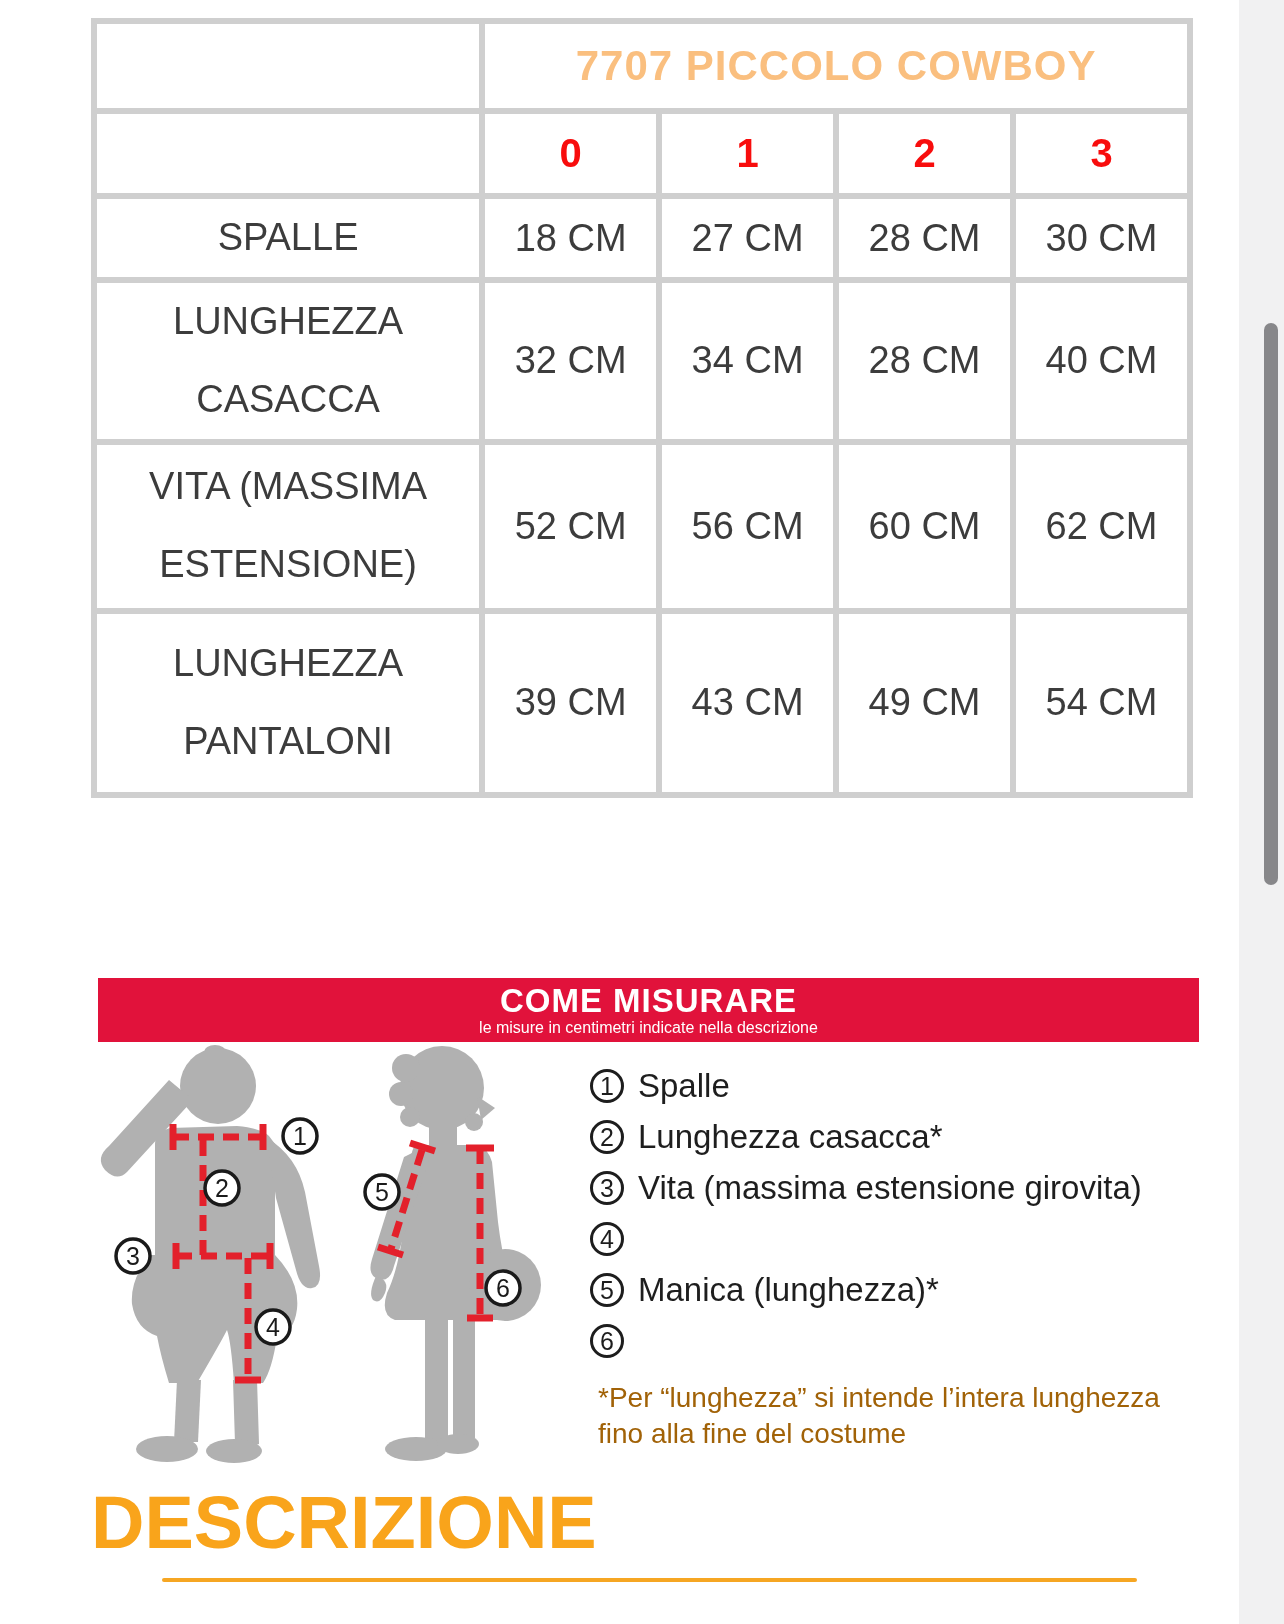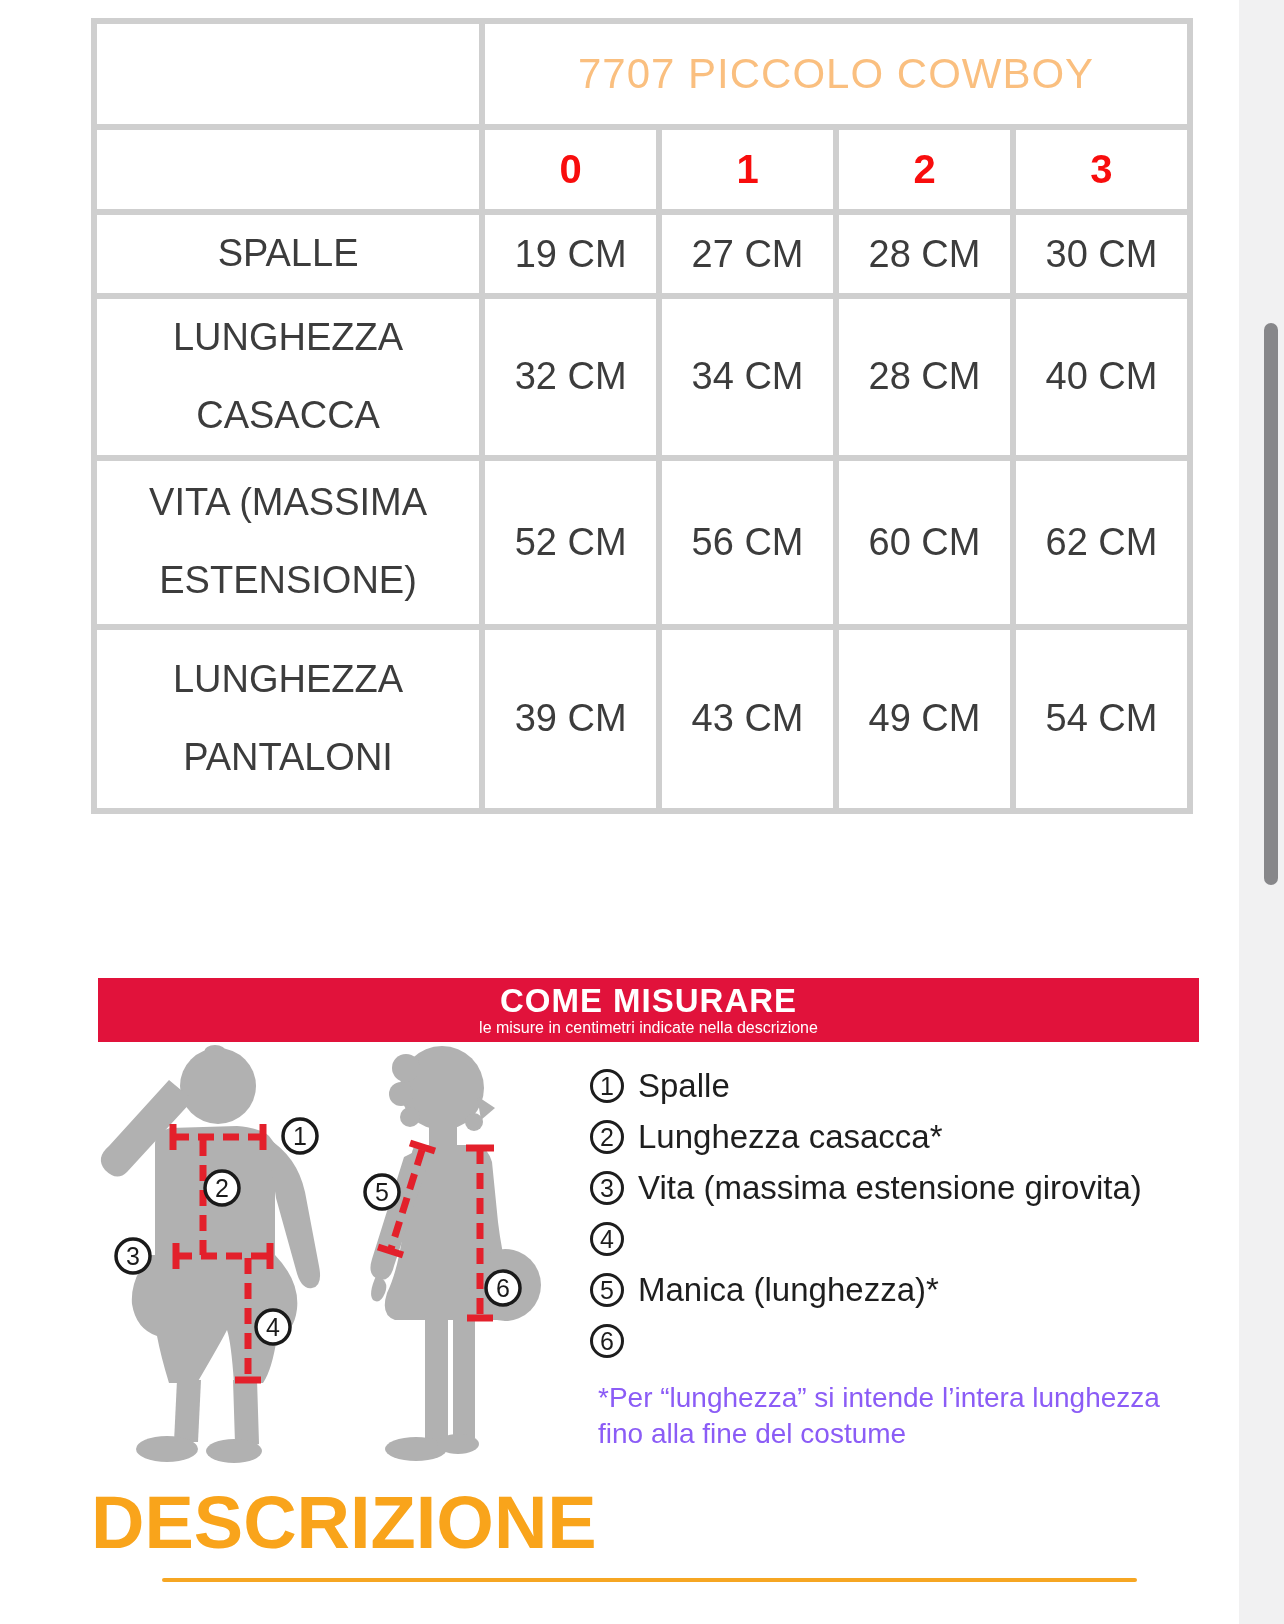--- a/index.html
+++ b/index.html
@@ -10,21 +10,21 @@
   }
   
   .size-table{
     position:absolute;left:91px;top:18px;width:1102px;
     border-collapse:separate;border-spacing:6px;
     background:#cfcfcf;table-layout:fixed;
   }
   .size-table td{background:#ffffff;text-align:center;vertical-align:middle;padding:0;}
   .col-label{width:380px;}
   .col-size{width:170px;}
-  .r-title td{height:100px;}
+  .r-title td{height:84px;font-weight:bold;}
   .r-sizes td{height:79px;}
   .r-spalle td{height:78px;}
   .r-manica td{height:73px;}
   .r-casacca td{height:147px;}
   .r-vita td{height:163px;}
   .r-pant td{height:178px;}
   .title-cell{color:#fabf7f;font-size:42px;letter-spacing:1px;}
   .orange-cell{background:#fac687;}
   .size-num{color:#f80d0d;font-weight:bold;font-size:40px;}
   .row-label,.cell-value{color:#3c3c3c;font-size:38px;}
@@ -48,21 +48,21 @@
   .legend{position:absolute;left:590px;top:1068px;}
   .legend-item{display:flex;align-items:center;margin-bottom:15px;height:36px;}
   .legend-circle{
     flex:0 0 auto;width:34px;height:34px;border:3px solid #1d1d1d;border-radius:50%;
     display:flex;align-items:center;justify-content:center;
     font-size:25px;color:#1d1d1d;margin-right:14px;box-sizing:border-box;
   }
   .legend-label{font-size:33px;color:#1e1e1e;white-space:nowrap;}
   .footnote{
     position:absolute;left:598px;top:1380px;
-    font-size:28px;color:#8b5cf6;line-height:1.3;white-space:pre-line;
+    font-size:28px;color:#a16207;line-height:1.3;white-space:pre-line;
   }
   
   .descr-wrap{position:absolute;left:91px;top:1480px;width:1101px;}
   .descr-heading{font-size:74px;font-weight:600;color:#f9a41b;letter-spacing:0px;}
   .orange-rule{
     position:absolute;left:162px;top:1578px;width:975px;height:4px;
     background:#f6a623;border-radius:2px;
   }
   
   .scrollbar-track{position:absolute;left:1239px;top:0;width:45px;height:1624px;background:#f1f1f2;}
@@ -86,21 +86,21 @@
   </tr>
   <tr class="r-sizes">
     <td class="orange-cell"></td>
     <td class="orange-cell size-num">0</td>
     <td class="orange-cell size-num">1</td>
     <td class="orange-cell size-num">2</td>
     <td class="orange-cell size-num">3</td>
   </tr>
   <tr class="r-spalle">
     <td class="row-label">SPALLE</td>
-    <td class="cell-value">19 CM</td>
+    <td class="cell-value">18 CM</td>
     <td class="cell-value">27 CM</td>
     <td class="cell-value">28 CM</td>
     <td class="cell-value">30 CM</td>
   </tr>
   <tr class="r-casacca">
     <td class="row-label">LUNGHEZZA
 CASACCA</td>
     <td class="cell-value">32 CM</td>
     <td class="cell-value">34 CM</td>
     <td class="cell-value">28 CM</td>

